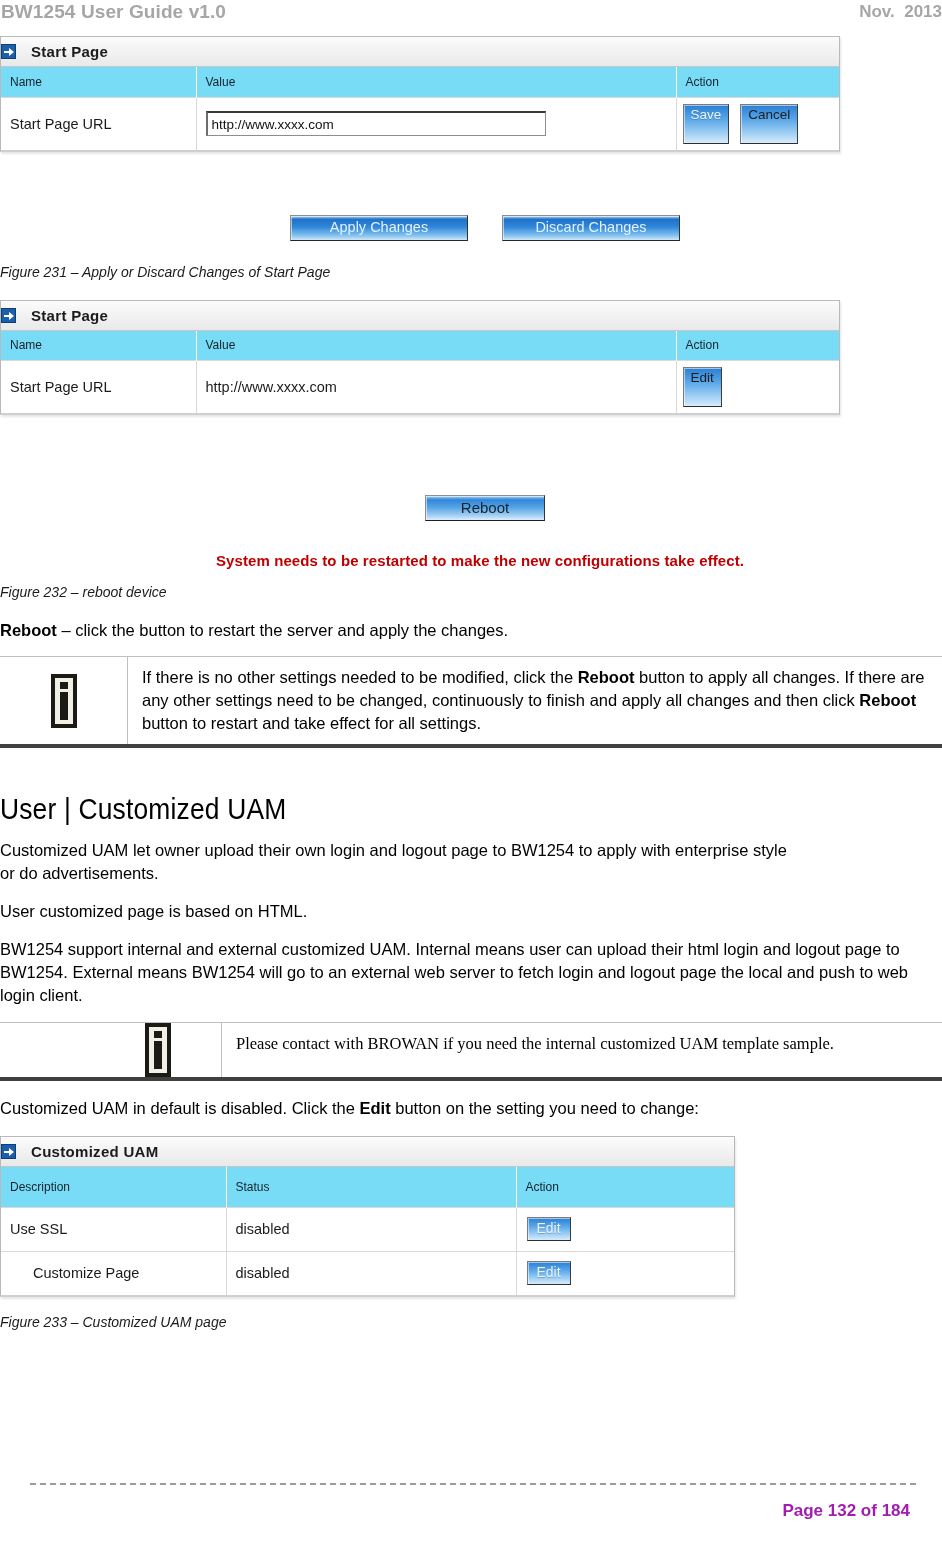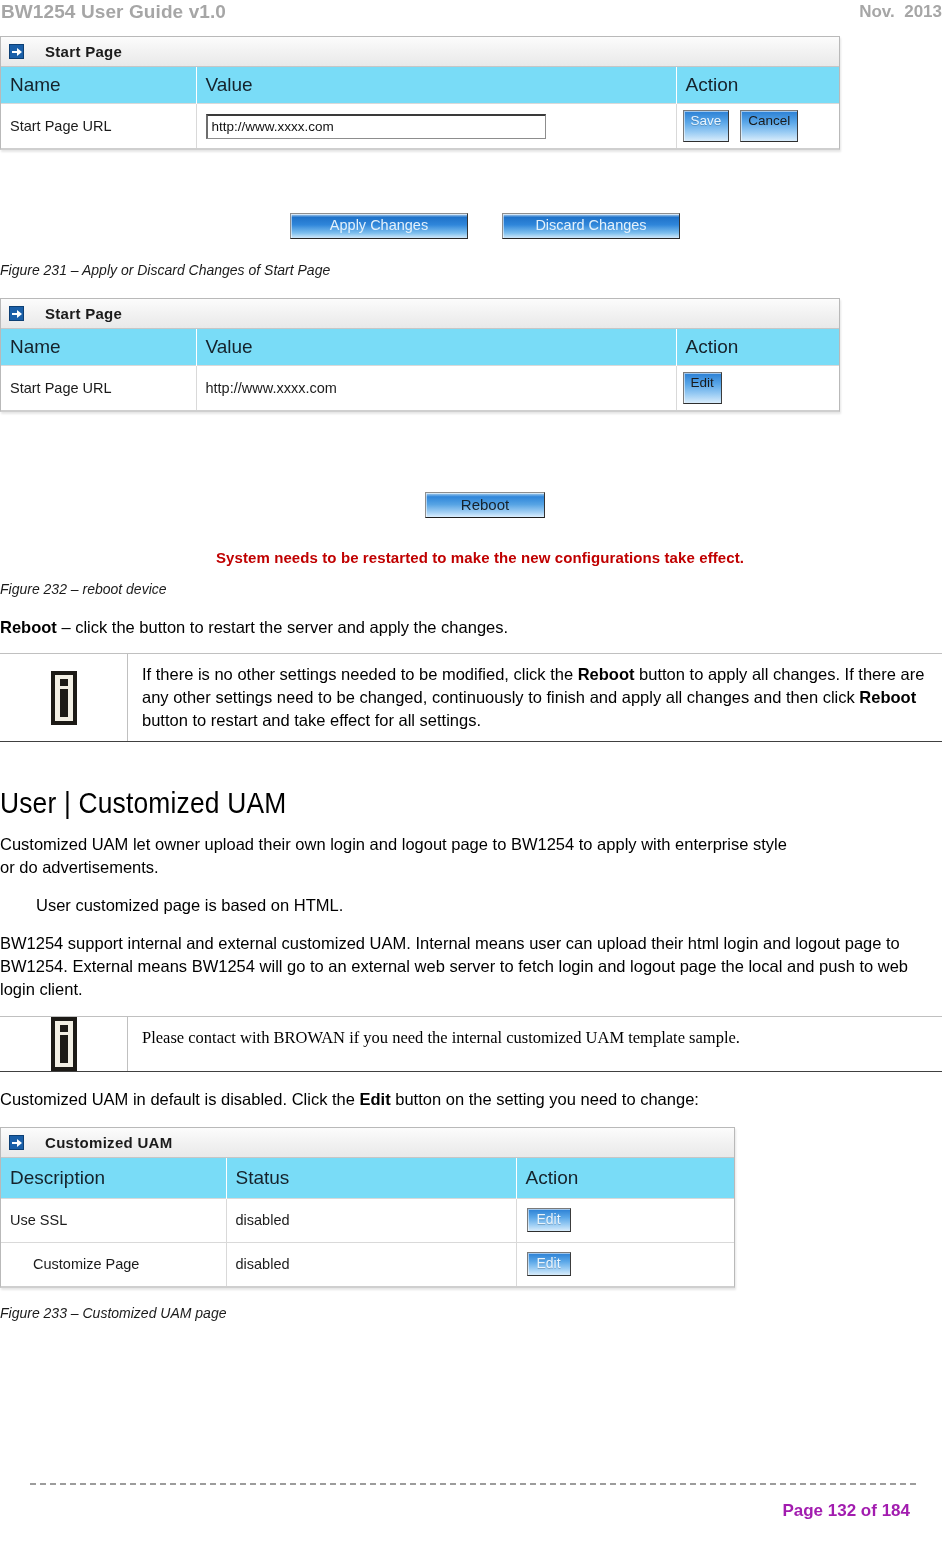--- a/index.html
+++ b/index.html
@@ -57,22 +57,21 @@
     border-bottom: 2px solid #cfcfcf;
     background: #ffffff;
     box-shadow: 1px 2px 2px rgba(0,0,0,0.10);
   }
   .panel-title {
     background: linear-gradient(to bottom, #fcfcfc 0%, #f1f1f1 55%, #e9e9e9 100%);
     border-bottom: 1px solid #c6c6c6;
     height: 30px;
     display: flex;
     align-items: center;
-    padding-left: 8px;
-    gap: 21px;
+    gap: 15px;
   }
   .panel-title .ttl-icon {
     width: 15px; height: 15px;
     background: #1a5fa8;
     border: 1px solid #0d3f74;
     position: relative;
     flex: none;
   }
   .panel-title .ttl-icon::before {
     content: "";
@@ -98,21 +97,21 @@
   }
 
   table.ui-table {
     width: 100%;
     border-collapse: collapse;
     table-layout: fixed;
   }
   table.ui-table th {
     background: #79dcf7;
     color: #15222b;
-    font-size: 19px;
+    font-size: 12px;
     font-weight: normal;
     text-align: left;
     padding: 7px 8px 7px 9px;
     border-right: 1px solid #ffffff;
     height: 30px;
   }
   table.ui-table th:last-child { border-right: none; }
   table.ui-table td {
     font-size: 14.5px;
     color: #1b1b1b;
@@ -150,21 +149,21 @@
     border-right-color: #3c3c3c;
     border-bottom-color: #2e2e2e;
     background: linear-gradient(to bottom, #2a7fd4 0%, #5aa7e8 38%, #9ccdf4 72%, #d8ecfb 100%);
     padding: 2px 9px 3px 9px;
     line-height: 17px;
     box-shadow: inset 1px 1px 0 rgba(255,255,255,0.55);
     white-space: nowrap;
   }
   .btn-light-text { color: #e9f4fd; text-shadow: 0 1px 0 rgba(0,0,0,0.18); }
   .btn-dark-text  { color: #1b1b1b; }
-  .btn-sm { font-size: 13.5px; padding: 1px 7px 12px 7px; }
+  .btn-sm { font-size: 13.5px; padding: 1px 7px 20px 7px; }
 
   .btn-wide {
     width: 178px;
     font-size: 14.5px;
     padding: 3px 0 4px 0;
     background: linear-gradient(to bottom, #bcd9f2 0%, #1f72c9 14%, #2f86da 45%, #7fc0ee 80%, #cfe7f9 100%);
     color: #e4f1fb;
     border: 1px solid #8e8e8e;
     border-right-color: #333333;
     border-bottom-color: #262626;
@@ -209,23 +208,24 @@
     font-family: "Liberation Sans", sans-serif;
     transform: scaleX(0.88);
     transform-origin: left center;
     letter-spacing: 0.2px;
   }
 
   
   .note-box {
     width: 100%;
     border-top: 1px solid #c0c0c0;
-    border-bottom: 1px solid #404040;
+    border-bottom: 4px solid #404040;
     display: flex;
     align-items: stretch;
+    justify-content: flex-end;
   }
   .note-icon-cell {
     width: 128px;
     flex: none;
     border-right: 1px solid #c0c0c0;
     display: flex;
     align-items: center;
     justify-content: center;
   }
   .info-icon {
@@ -390,21 +390,21 @@
         <div class="stem"></div>
       </div>
     </div>
     <div class="note-text-cell"><span>If there is no other settings needed to be modified, click the </span><b>Reboot</b><span> button to apply all changes. If there are any other settings need to be changed, continuously to finish and apply all changes and then click </span><b>Reboot</b><span> button to restart and take effect  for all settings.</span></div>
   </div>
 
   <h2 class="section-head" style="margin-top:44px;">User | Customized UAM</h2>
 
   <p class="body-text" style="margin-top:13px; width:800px;">Customized UAM let owner upload their own login and logout page to BW1254 to apply with enterprise style or do advertisements.</p>
 
-  <p class="body-text" style="margin-top:15px;margin-left:36px;">User customized page is based on HTML.</p>
+  <p class="body-text" style="margin-top:15px;">User customized page is based on HTML.</p>
 
   <p class="body-text" style="margin-top:15px; width:938px;">BW1254 support internal and external customized UAM. Internal means user can upload their html login and logout page to BW1254. External means BW1254 will go to an external web server to fetch login and logout page the local and push to web login client.</p>
 
   <div class="note-box" style="margin-top:15px;">
     <div class="note-icon-cell">
       <div class="info-icon">
         <div class="dot"></div>
         <div class="stem"></div>
       </div>
     </div>

